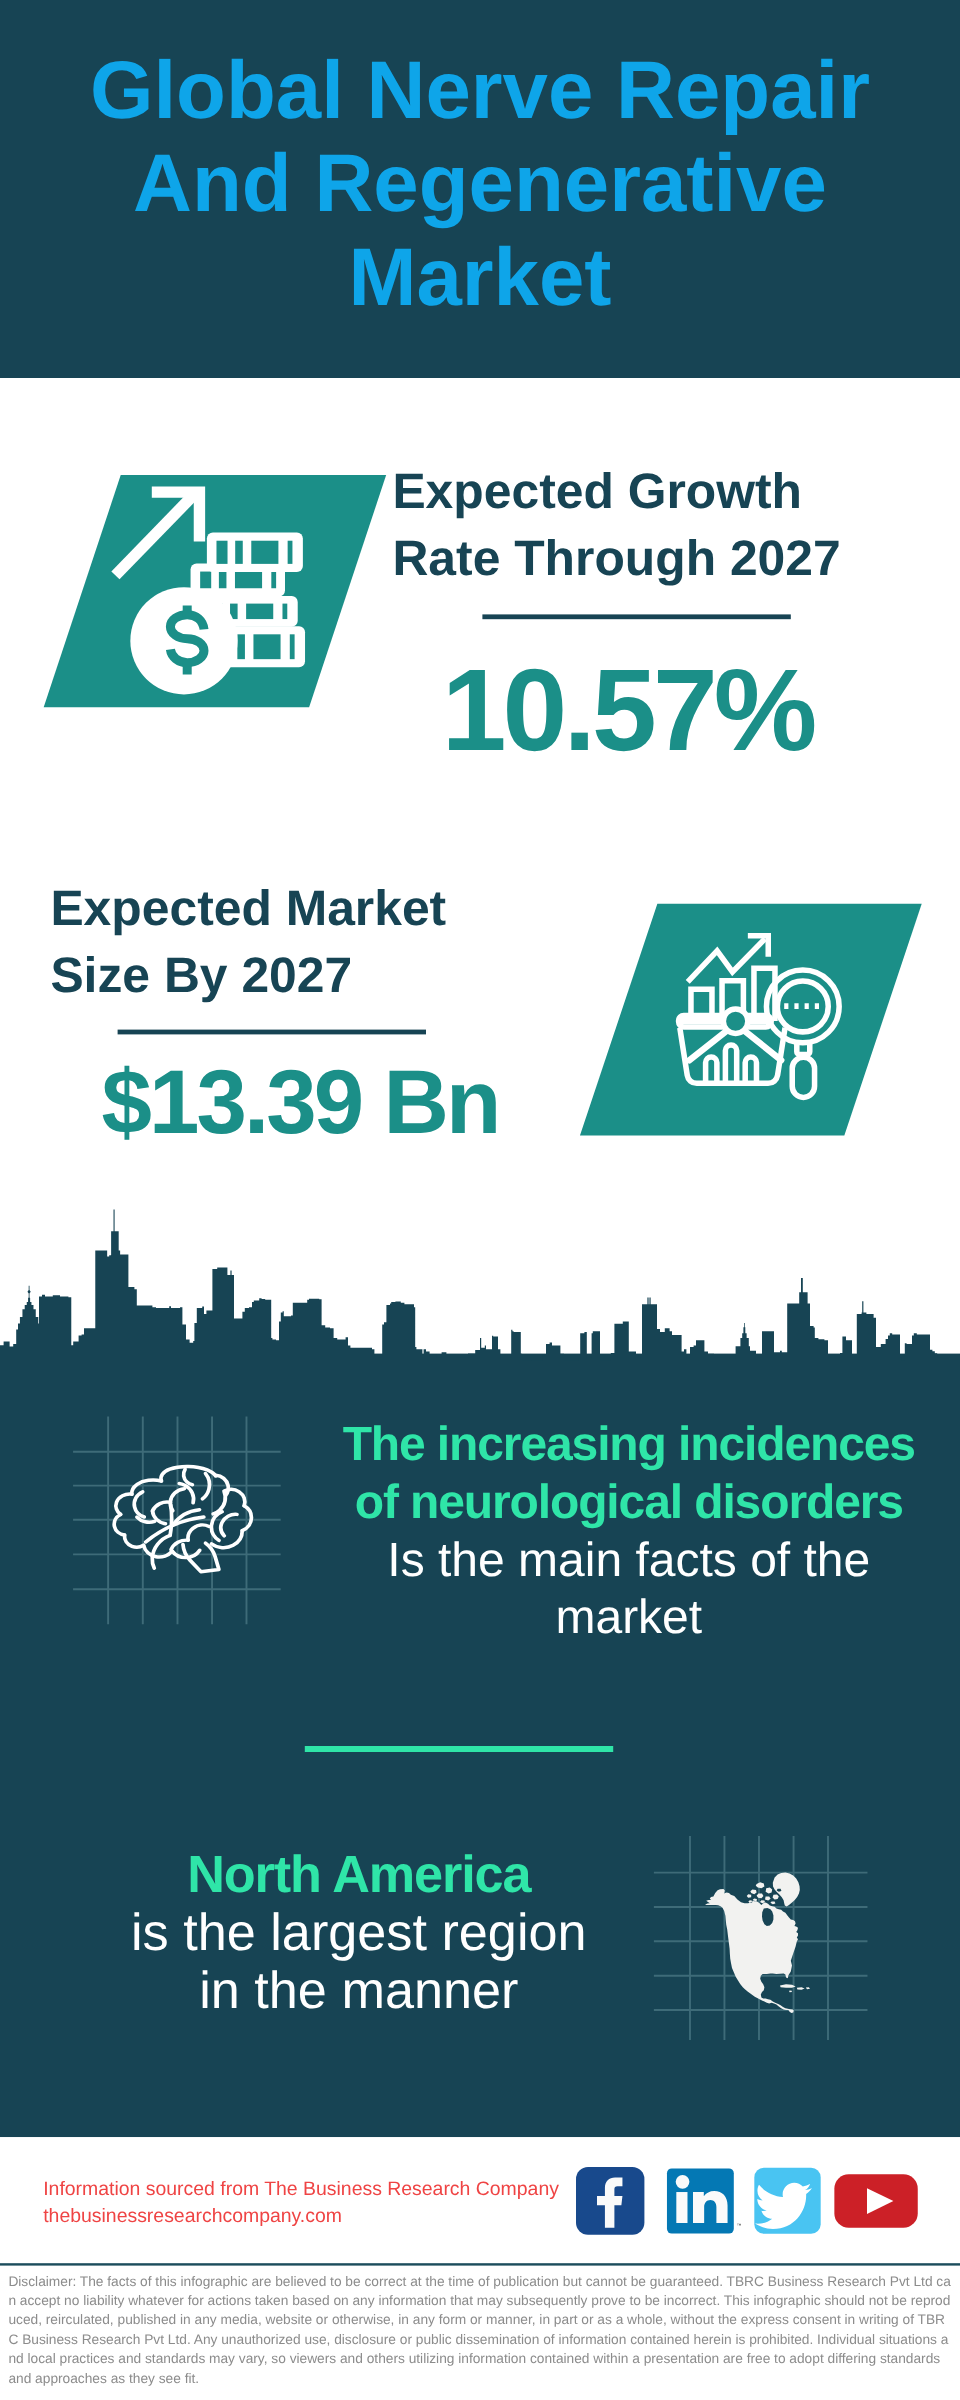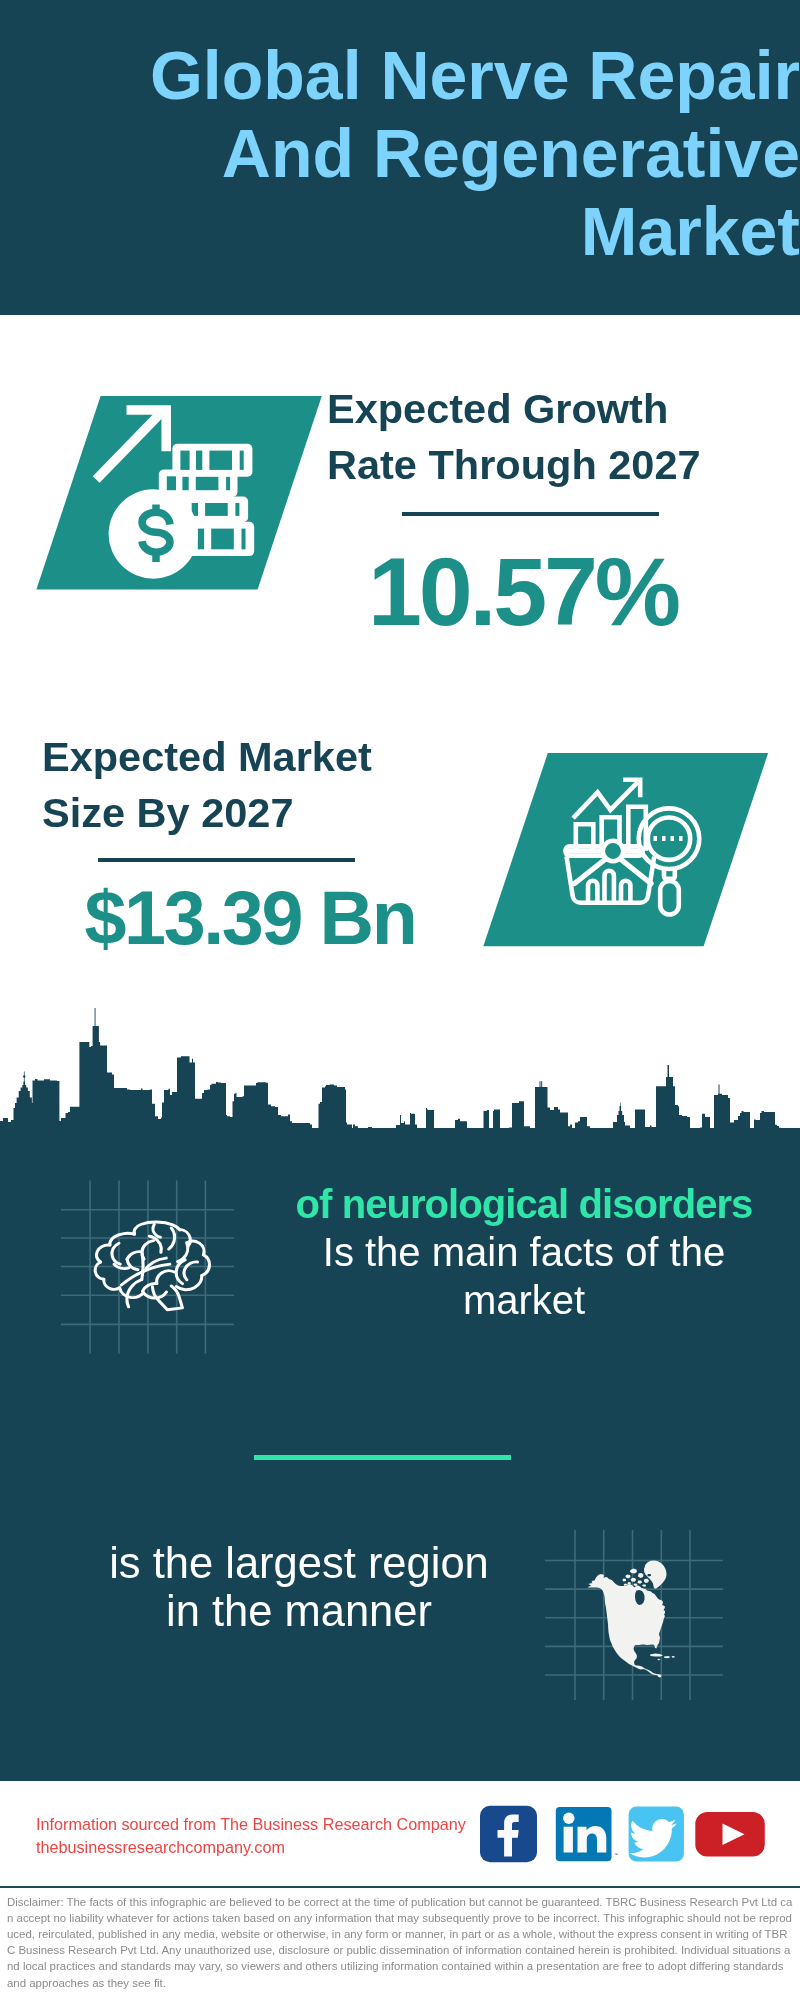--- a/index.html
+++ b/index.html
@@ -2,22 +2,22 @@
 <html><head>
 <meta charset="utf-8">
 <style>
   * { box-sizing: border-box; margin:0; padding:0; }
   html,body { width:800px; height:2000px; }
   body { font-family: "Liberation Sans", sans-serif; background:#ffffff; }
   .page { position:relative; width:800px; height:2000px; overflow:hidden; background:#fff; }
 
   
   .hdr { position:absolute; left:0; top:0; width:800px; height:315px; background:#174454; }
-  .hdr .t { position:absolute; left:0; width:800px; text-align:right;
-            color:#7dd3fc; font-size:68px; font-weight:bold; line-height:78px; }
+  .hdr .t { position:absolute; left:0; width:800px; text-align:center;
+            color:#0ea5e9; font-size:68px; font-weight:bold; line-height:78px; }
   .hdr .l1 { top:36px; }
   .hdr .l2 { top:114px; }
   .hdr .l3 { top:192px; }
 
   
   .statTitle { position:absolute; color:#174454; font-weight:bold; font-size:41.5px; line-height:56px; text-align:left; }
   .statRule { position:absolute; height:4px; background:#174454; }
   .statVal { position:absolute; color:#1B8F88; font-weight:bold; font-size:97px; line-height:104px; text-align:center; letter-spacing:-3.2px; }
   svg { display:block; }
 
@@ -189,27 +189,29 @@
       <path d="M194.2 1263 c -5.6 -0.6 -11.1 2.6 -13.3 7.8 c -1.8 4.3 -1 9.2 2 12.6"></path>
       <path d="M169.5 1274.5 c -4.7 -2.4 -10.4 -1.7 -14.4 1.8 c -3.2 2.8 -4.8 7.1 -4.2 11.3"></path>
       <path d="M150.9 1287.6 c -6.5 -0.6 -12.6 3 -15.2 9"></path>
       <path d="M164.8 1265.5 c -19.2 2.6 -37.2 11 -51.5 23.8"></path>
       <path d="M161 1258.5 c -9.8 1.1 -18.6 6.6 -23.8 15"></path>
       <path d="M146.3 1291.6 c 0.4 5.6 2.6 10.9 6.3 15.1 l 9.6 10.9 l 16 -2.1 l -3.4 -12.3 c -1.4 -5.1 -4.4 -9.6 -8.5 -12.8"></path>
     </g>
   </svg>
 
   <div class="drv" style="left:274px;top:1180px;width:500px;font-size:40px;line-height:48px;">
+    <div class="drvHi">The increasing incidences</div>
     <div class="drvHi">of neurological disorders</div>
     <div class="drvLo">Is the main facts of the</div>
     <div class="drvLo">market</div>
   </div>
   <div class="sep" style="left:254px;top:1455px;width:257px;"></div>
 
   <div class="drv" style="left:59px;top:1539px;width:480px;font-size:43.5px;line-height:48px;">
+    <div class="drvHi">North America</div>
     <div class="drvLo">is the largest region</div>
     <div class="drvLo">in the manner</div>
   </div>
 
   <svg style="position:absolute;left:540px;top:1525px;width:190px;height:180px;" viewBox="540 1525 190 180">
     <g stroke="#3E6B78" stroke-width="1.6" fill="none">
       <path d="M575,1530.1 V1700 M603.7,1530.1 V1700 M632.5,1530.1 V1700 M661.3,1530.1 V1700 M690,1530.1 V1700"></path>
       <path d="M544.9,1560.5 H722.9 M544.9,1589.1 H722.9 M544.9,1617.7 H722.9 M544.9,1646.4 H722.9 M544.9,1675 H722.9"></path>
     </g>
     <g fill="#F2F2F0">

